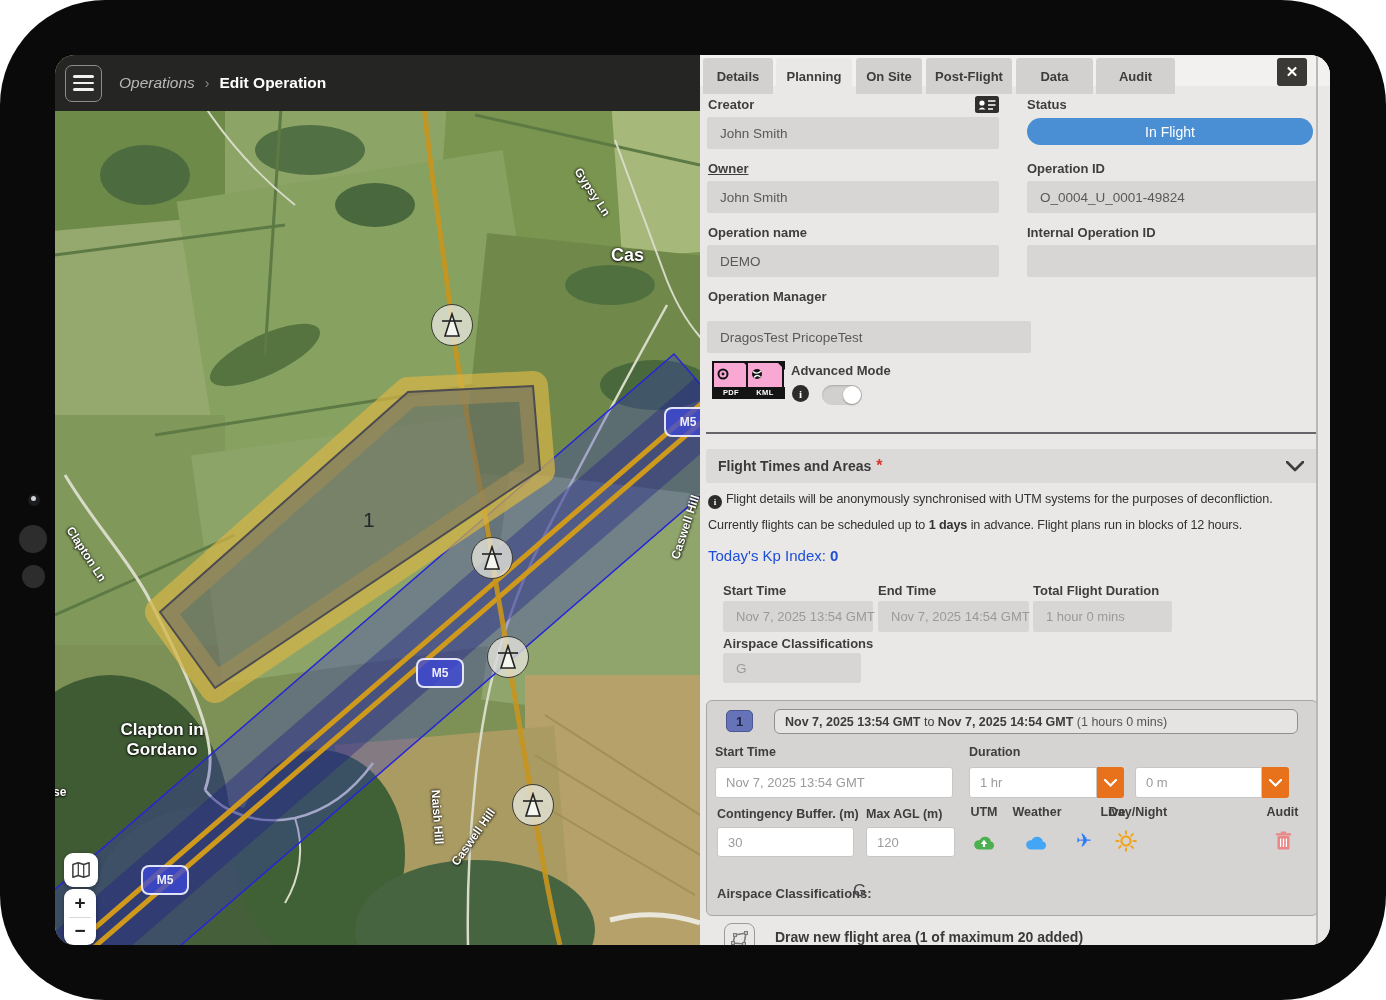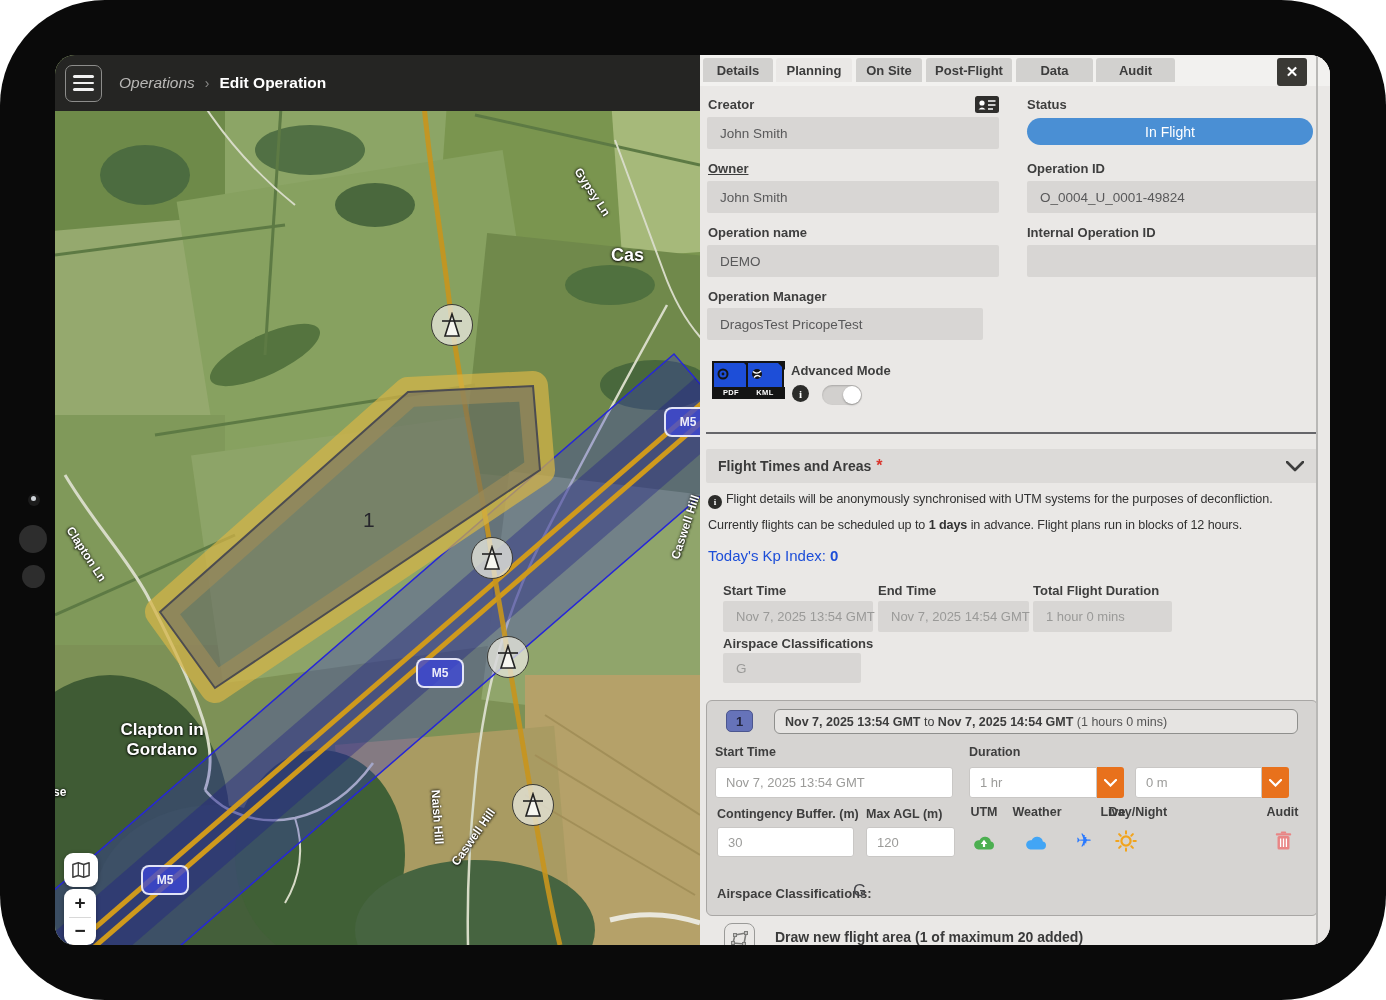--- a/index.html
+++ b/index.html
@@ -40,38 +40,38 @@
   .mapbtn { position:absolute; background:#fff; border-radius:9px; box-shadow:0 1px 4px rgba(0,0,0,.35);
     display:flex; align-items:center; justify-content:center; }
   .zoomstack { position:absolute; left:9px; top:834px; width:32px; height:56px; background:#fff; border-radius:9px;
     box-shadow:0 1px 4px rgba(0,0,0,.35); display:flex; flex-direction:column; }
   .zoomstack .z { flex:1; display:flex; align-items:center; justify-content:center; font-size:19px; font-weight:700; color:#222; cursor:pointer; }
   .zoomstack .dv { height:1px; background:#d8d8d8; margin:0 5px; }
 
   
   .panel { position:absolute; left:645px; top:0; width:630px; height:890px; background:#eae8e6; }
   .tabbar { position:absolute; left:0; top:0; width:630px; height:31px; background:#f2f1ef; }
-  .tab { position:absolute; top:3px; height:24px; background:#d2d1cf; border-radius:3px 3px 0 0;
+  .tab { position:absolute; top:3px; height:36px; background:#d2d1cf; border-radius:3px 3px 0 0;
     display:flex; align-items:center; justify-content:center; font-size:13px; font-weight:700; color:#3c3c3c; cursor:pointer; }
   .tab.active { background:#eae8e6; }
   .closebtn { position:absolute; top:3px; left:577px; width:30px; height:28px; background:#3a3935; border-radius:3px;
     color:#fff; font-size:15px; font-weight:700; display:flex; align-items:center; justify-content:center; cursor:pointer; }
 
   .lbl { position:absolute; font-size:13px; font-weight:700; color:#3e3e3e; white-space:nowrap; }
   .field { position:absolute; background:#d8d6d4; border-radius:2px; color:#59595a; font-size:13.5px;
     display:flex; align-items:center; padding:0 13px; white-space:nowrap; }
   .field.dim { color:#9a9a98; }
   .pill { position:absolute; background:#4a8fd4; border-radius:14px; color:#fff; font-size:14px; font-weight:400;
     display:flex; align-items:center; justify-content:center; cursor:pointer; }
   .whitein { position:absolute; background:#fff; border:1px solid #c9c7c5; border-radius:3px; color:#9b9b99;
     font-size:13px; display:flex; align-items:center; padding:0 10px; white-space:nowrap; }
   .selbtn { position:absolute; background:#e8711c; border-radius:0 3px 3px 0; display:flex; align-items:center; justify-content:center; cursor:pointer; }
 
   .cardicon { position:absolute; width:24px; height:17px; }
-  .fileicon { position:absolute; width:38px; height:37px; background:#1d4ed8; border:2.5px solid #141414; cursor:pointer; }
+  .fileicon { position:absolute; width:38px; height:37px; background:#f9a8d4; border:2.5px solid #141414; cursor:pointer; }
   .fileicon .band { position:absolute; left:-2.5px; right:-2.5px; bottom:-2.5px; height:12px; background:#141414;
     color:#fff; font-size:7.5px; font-weight:700; letter-spacing:.4px; display:flex; align-items:center; justify-content:center; }
   .fileicon .fold { position:absolute; right:-2.5px; top:-2.5px; width:0; height:0;
     border-left:9px solid transparent; border-top:9px solid #141414; }
   .infoicon { position:absolute; width:17px; height:17px; border-radius:50%; background:#2c2c2a; color:#fff;
     font-size:11px; font-weight:700; font-family:"Liberation Serif", serif; display:flex; align-items:center; justify-content:center; }
   .toggle { position:absolute; width:40px; height:20px; border-radius:10px; background:#d2d0ce;
     box-shadow:inset 0 1px 2px rgba(0,0,0,.2); cursor:pointer; }
   .toggle .knob { position:absolute; right:1px; top:1px; width:18px; height:18px; border-radius:50%; background:#fff;
     box-shadow:0 1px 2px rgba(0,0,0,.3); }
@@ -293,21 +293,21 @@
       <div class="lbl" style="left:8px; top:170px;">Operation name</div>
       <div class="field" style="left:7px; top:190px; width:292px; height:32px;">
           <span>DEMO</span>
         </div>
       <div class="lbl" style="left:327px; top:170px;">Internal Operation ID</div>
       <div class="field" style="left:327px; top:190px; width:291px; height:32px;">
           <span></span>
         </div>
 
       <div class="lbl" style="left:8px; top:234px;">Operation Manager</div>
-      <div class="field" style="left:7px; top:253px; width:276px; height:32px;">
+      <div class="field" style="left:7px; top:266px; width:324px; height:32px;">
           <span>DragosTest PricopeTest</span>
         </div>
 
       <div class="fileicon" style="left:12px; top:306px;">
         <span class="fold"></span>
         <svg width="14" height="14" viewBox="0 0 14 14" style="position:absolute; left:2px; top:4px;">
             <circle cx="7" cy="7" r="4.5" fill="none" stroke="#141414" stroke-width="2"></circle>
             <circle cx="7" cy="7" r="1.4" fill="#141414"></circle>
           </svg>
         <span class="band">PDF</span>

